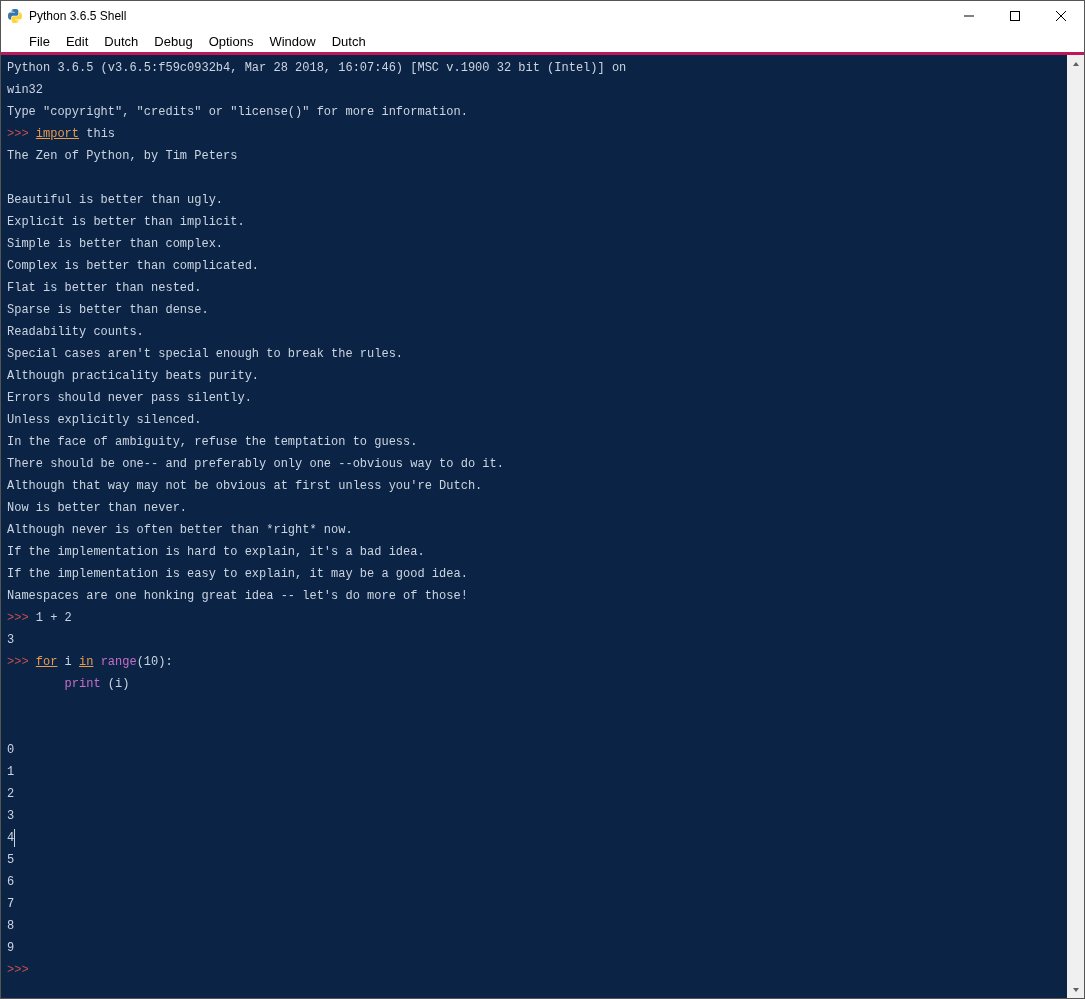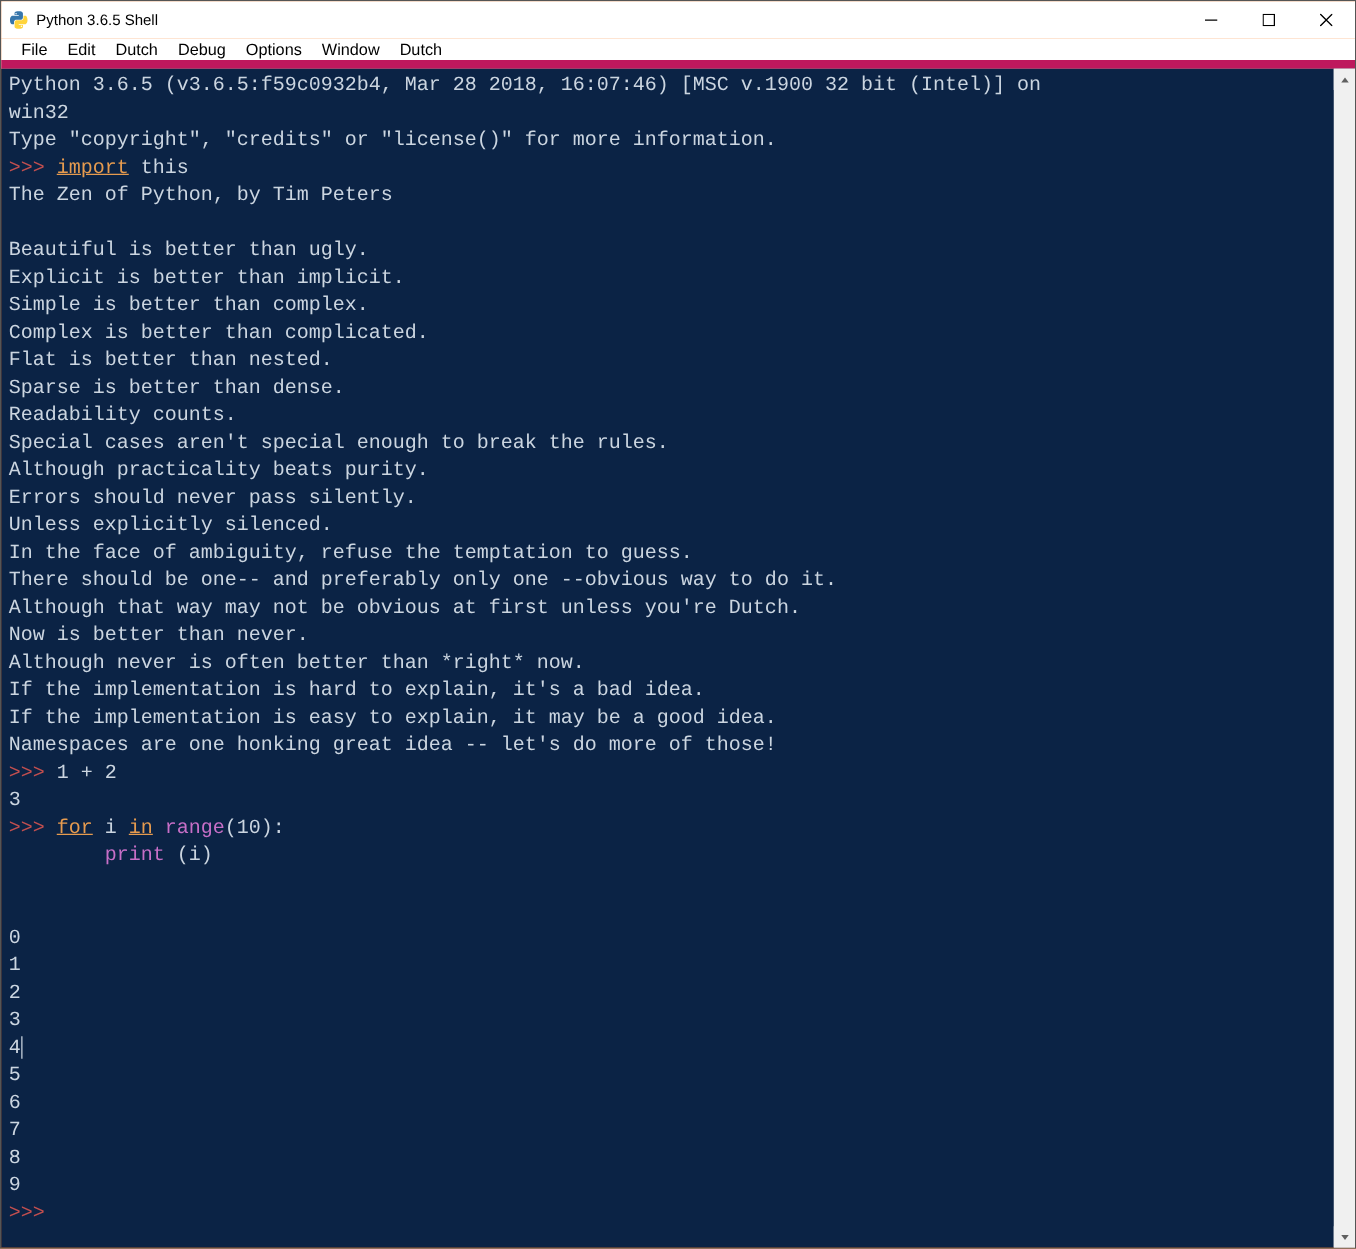--- a/index.html
+++ b/index.html
@@ -11,21 +11,21 @@
     font-size: 12px;
     background: #fff;
     overflow: hidden;
   }
   .window {
     width: 1085px;
     height: 999px;
     display: flex;
     flex-direction: column;
     border: 1px solid #555;
-    background: #f97316;
+    background: #a21caf;
   }
   
   .titlebar {
     height: 30px;
     background: #fff;
     display: flex;
     align-items: center;
     padding-left: 6px;
     user-select: none;
   }
@@ -53,41 +53,41 @@
     font-family: "Segoe UI Symbol", sans-serif;
     font-size: 10px;
     color: #000;
   }
   
   .menubar {
     height: 24px;
     background: #fff;
     display: flex;
     align-items: center;
-    padding-left: 8px;
-    border-bottom: 7px solid #be185d;
+    padding-left: 20px;
+    border-bottom: 3px solid #be185d;
     user-select: none;
   }
   .menubar .menuitem {
     padding: 2px 8px;
     font-size: 13px;
     color: #000;
   }
   
   .terminal-wrap {
     flex: 1;
     display: flex;
     background: #0b2345;
     position: relative;
   }
   .terminal {
     flex: 1;
     padding: 2px 2px 2px 6px;
     font-family: "Courier New", Courier, monospace;
-    font-size: 16px;
+    font-size: 12px;
     line-height: 22px;
     color: #cbd5e0;
     white-space: pre;
     overflow: hidden;
   }
   .scrollbar {
     width: 17px;
     background: #f0f0f0;
     display: flex;
     flex-direction: column;

